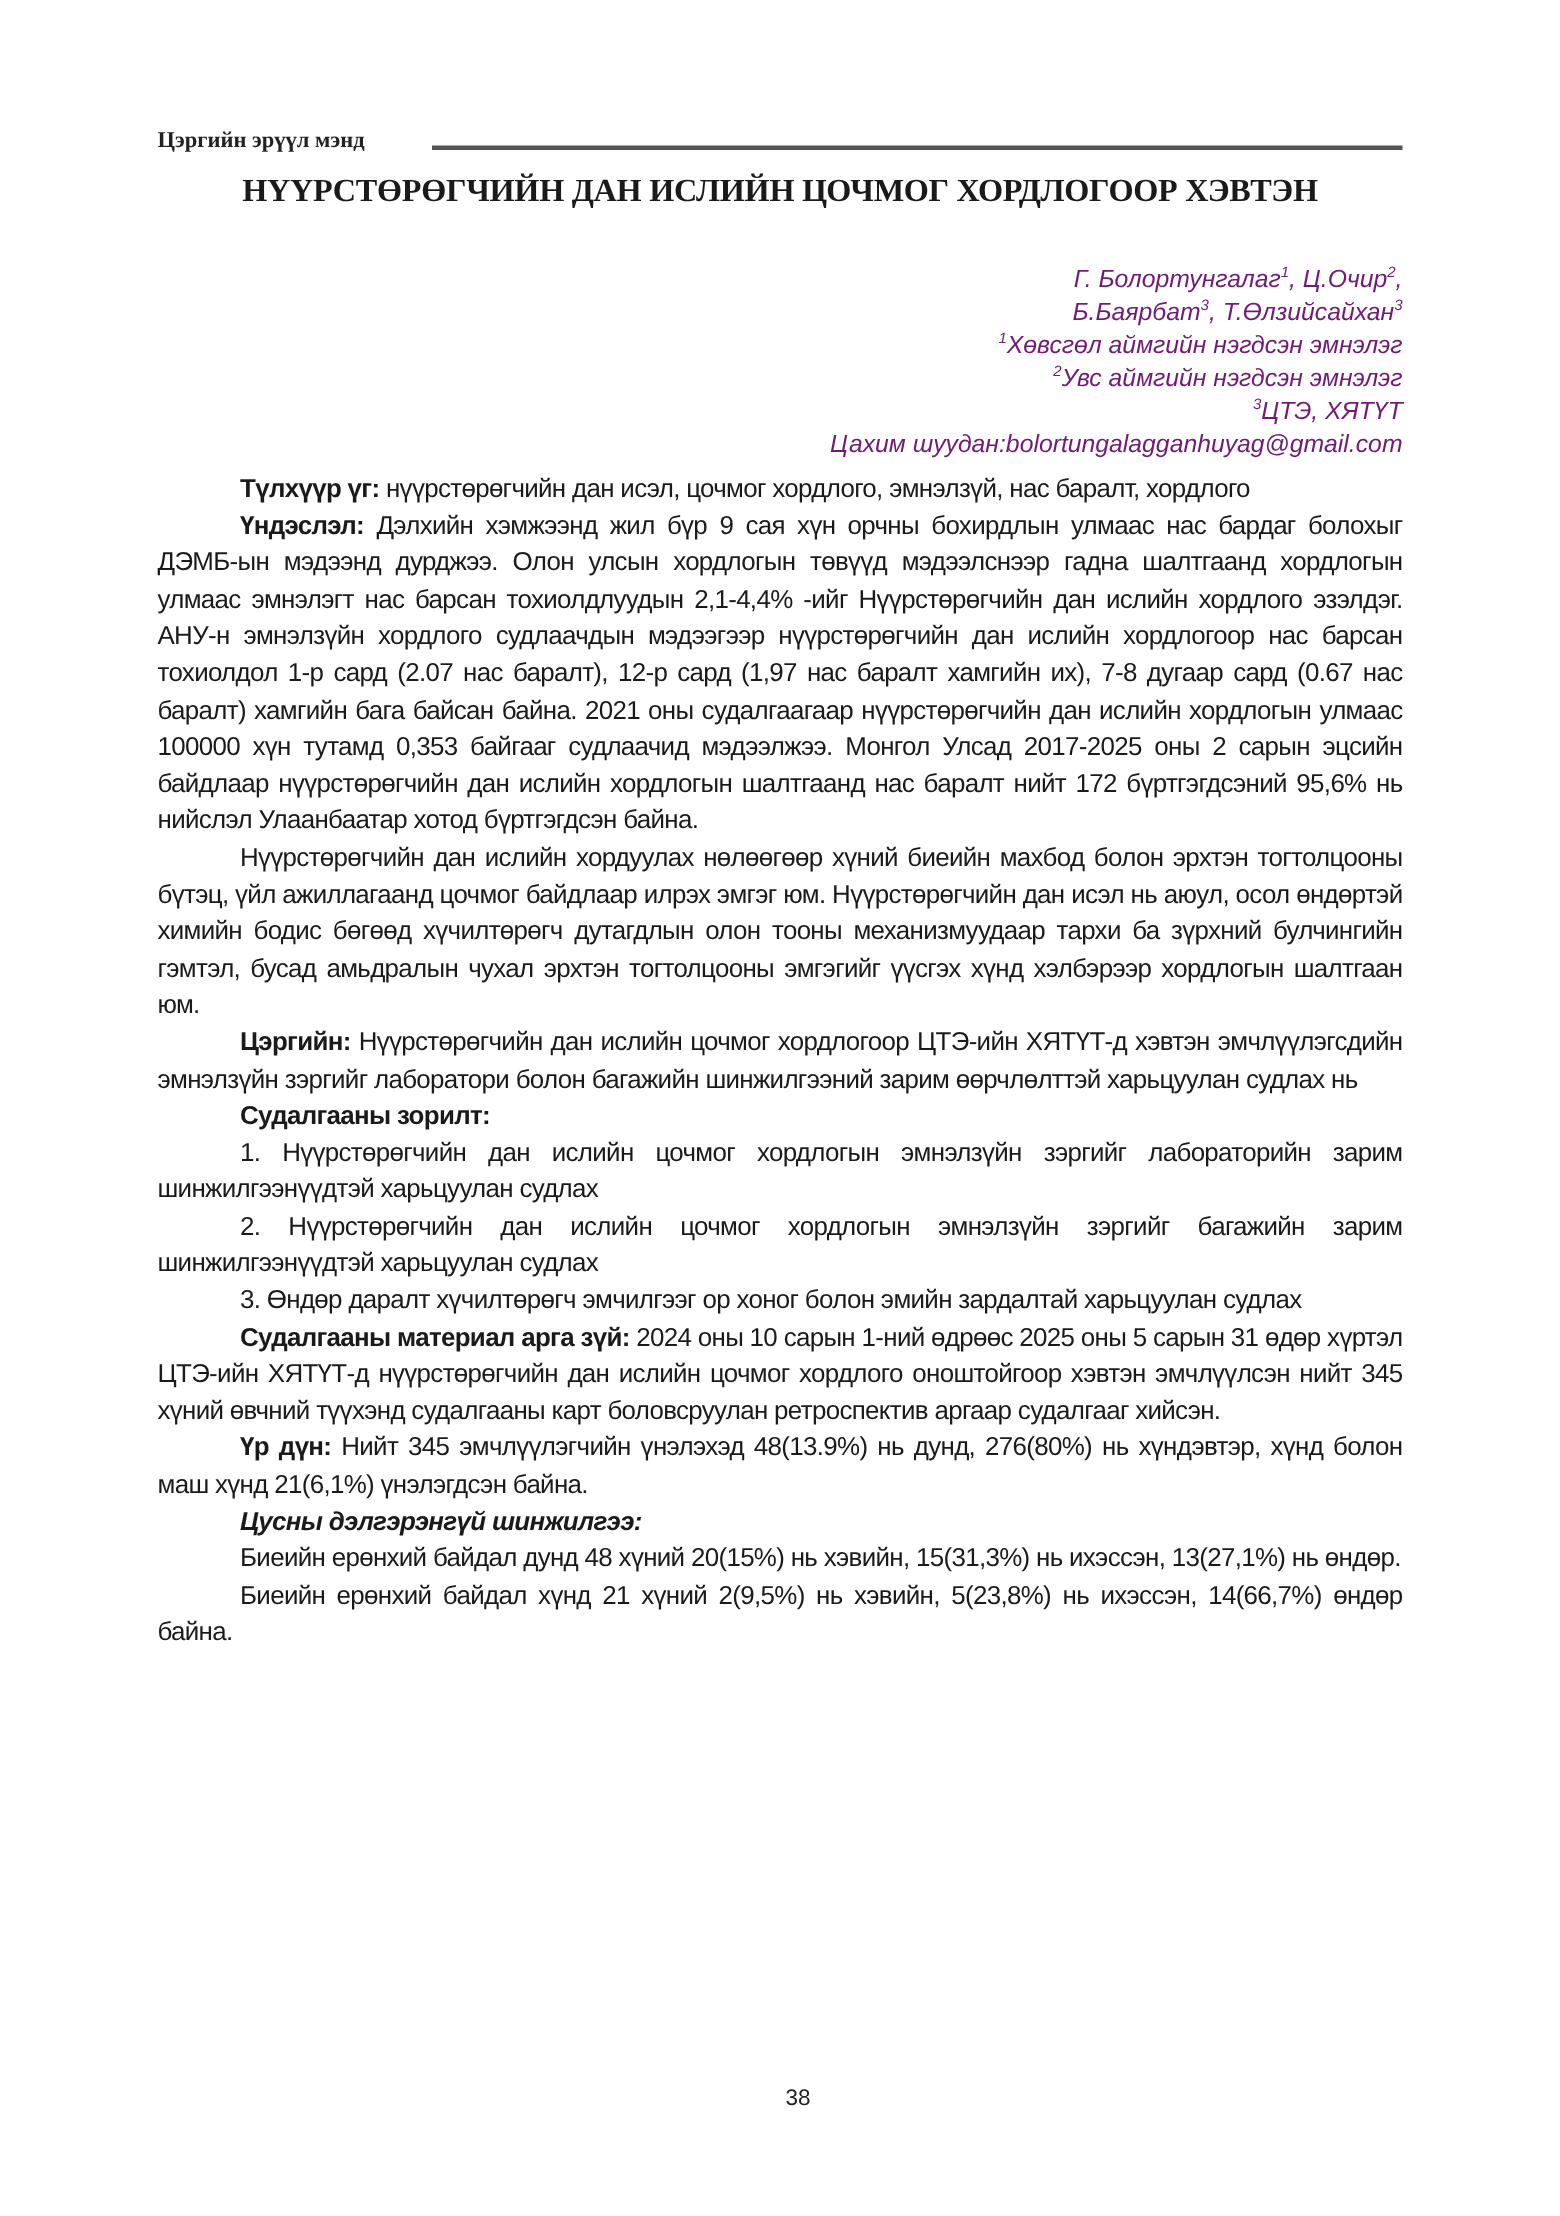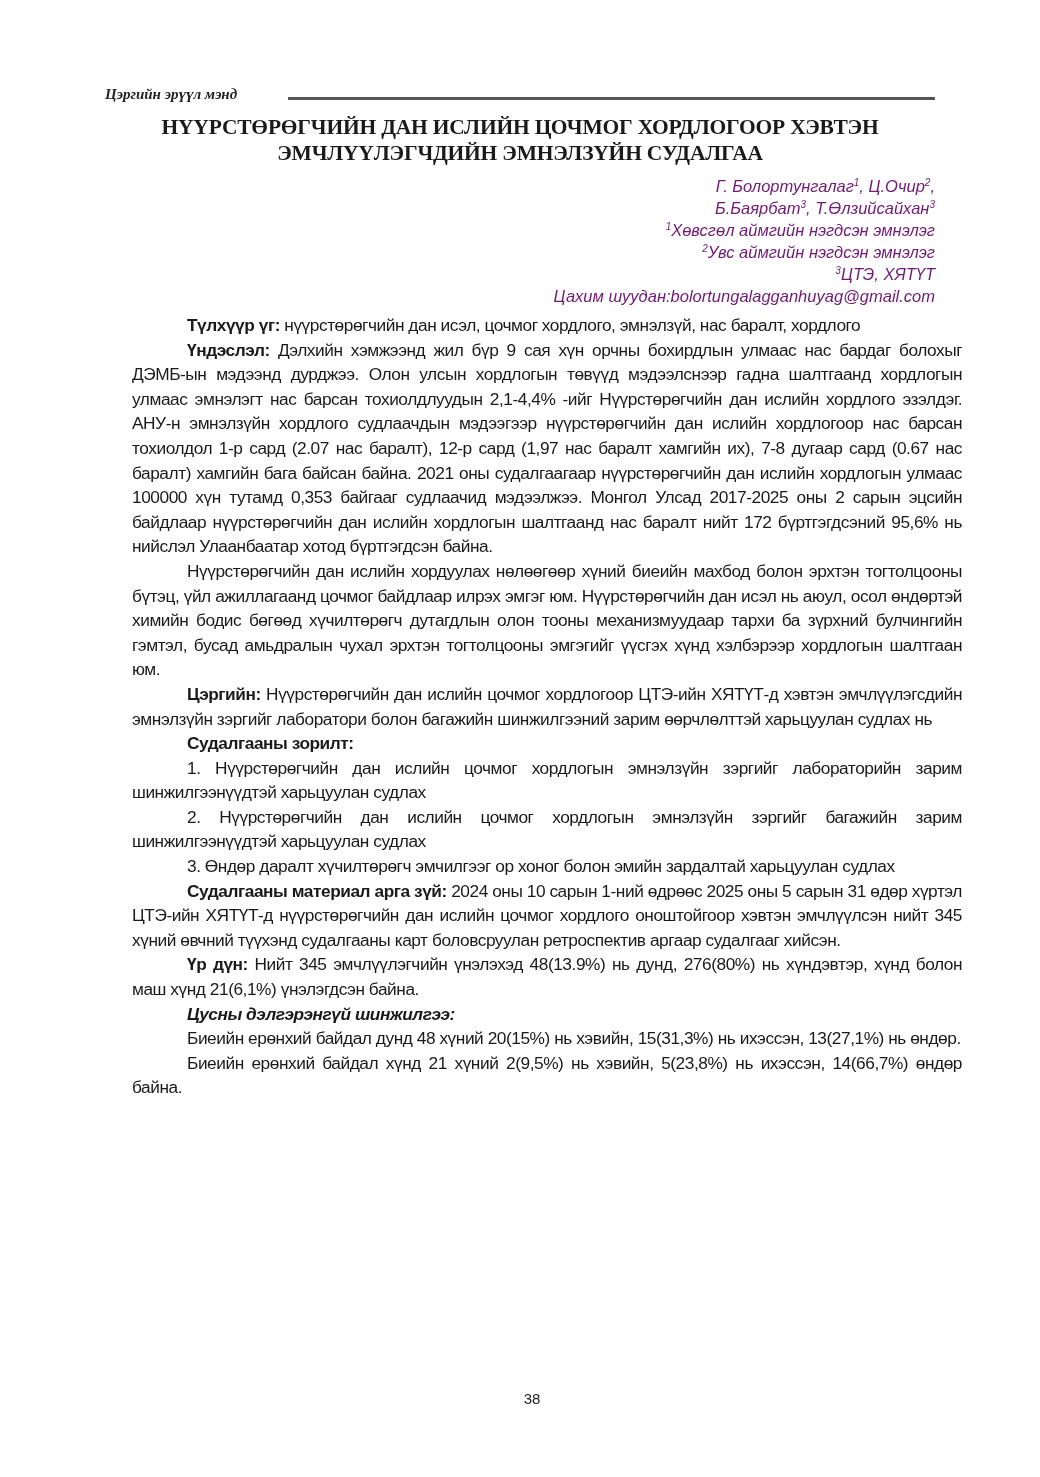--- a/index.html
+++ b/index.html
@@ -1,42 +1,41 @@
 <!DOCTYPE html>
 <html><head>
   <meta charset="utf-8">
   <style>
     html, body { margin: 0; padding: 0; background: #ffffff; }
     body { width: 1040px; height: 1477px; position: relative; overflow: hidden; color: #1a1a1a; }
     .page { position: absolute; left: 105px; top: 0; width: 830px; }
     .running-head { position: absolute; top: 86px; left: 0; width: 830px; height: 22px; }
-    .running-head .journal { font-family: "Liberation Serif", serif; font-style: italic; font-weight: bold; font-size: 15px; color: #222; position: absolute; left: 0; top: 0; }
+    .running-head .journal { font-family: "Liberation Serif", serif; font-weight: bold; font-size: 15px; color: #222; position: absolute; left: 0; top: 0; }
     .running-head .rule { position: absolute; left: 183px; right: 0; top: 11px; height: 3px; background: #555; }
     .title { position: absolute; top: 114px; left: 0; width: 830px; text-align: center; font-family: Liberation Serif, serif; font-weight: bold; font-size: 21.5px; line-height: 26px; color: #1a1a1a; letter-spacing: -0.2px; }
     .authors { position: absolute; top: 175px; right: 0; width: 600px; text-align: right; font-family: "Liberation Sans", sans-serif; font-style: italic; font-size: 16.5px; line-height: 22px; color: #701a75; }
     .authors sup { font-size: 10px; vertical-align: super; line-height: 0; }
-    .body { position: absolute; top: 313px; left: 0; width: 830px; font-family: "Liberation Sans", sans-serif; font-size: 17.3px; line-height: 24.6px; color: #1a1a1a; letter-spacing: -0.45px; margin-left: 27px; }
+    .body { position: absolute; top: 313px; left: 0; width: 830px; font-family: "Liberation Sans", sans-serif; font-size: 17.3px; line-height: 24.6px; color: #1a1a1a; letter-spacing: -0.45px; }
     .body p { margin: 0; text-align: justify; text-indent: 55px; }
     .body b { font-weight: bold; }
     .body .heading-italic { font-weight: bold; font-style: italic; }
     .page-number { position: absolute; top: 1390px; left: 12px; width: 830px; text-align: center; font-family: "Liberation Sans", sans-serif; font-size: 15px; color: #222; }
   </style>
 </head>
 <body>
 
 <div class="page">
 
   <div class="running-head">
     <span class="journal">Цэргийн эрүүл мэнд</span>
     <div class="rule"></div>
   </div>
 
   <div class="title">
     <div>НҮҮРСТӨРӨГЧИЙН ДАН ИСЛИЙН ЦОЧМОГ ХОРДЛОГООР ХЭВТЭН</div>
-    <div>ЭМЧЛҮҮЛЭГЧДИЙН ЭМНЭЛЗҮЙН СУДАЛГАА</div>
   </div>
 
   <div class="authors">
     <div>
       <span>Г. Болортунгалаг</span><sup>1</sup>, <span>Ц.Очир</span><sup>2</sup>,
     </div>
     <div>
       <span>Б.Баярбат</span><sup>3</sup>, <span>Т.Өлзийсайхан</span><sup>3</sup>
     </div>
     <div><sup>1</sup><span>Хөвсгөл аймгийн нэгдсэн эмнэлэг</span></div>

